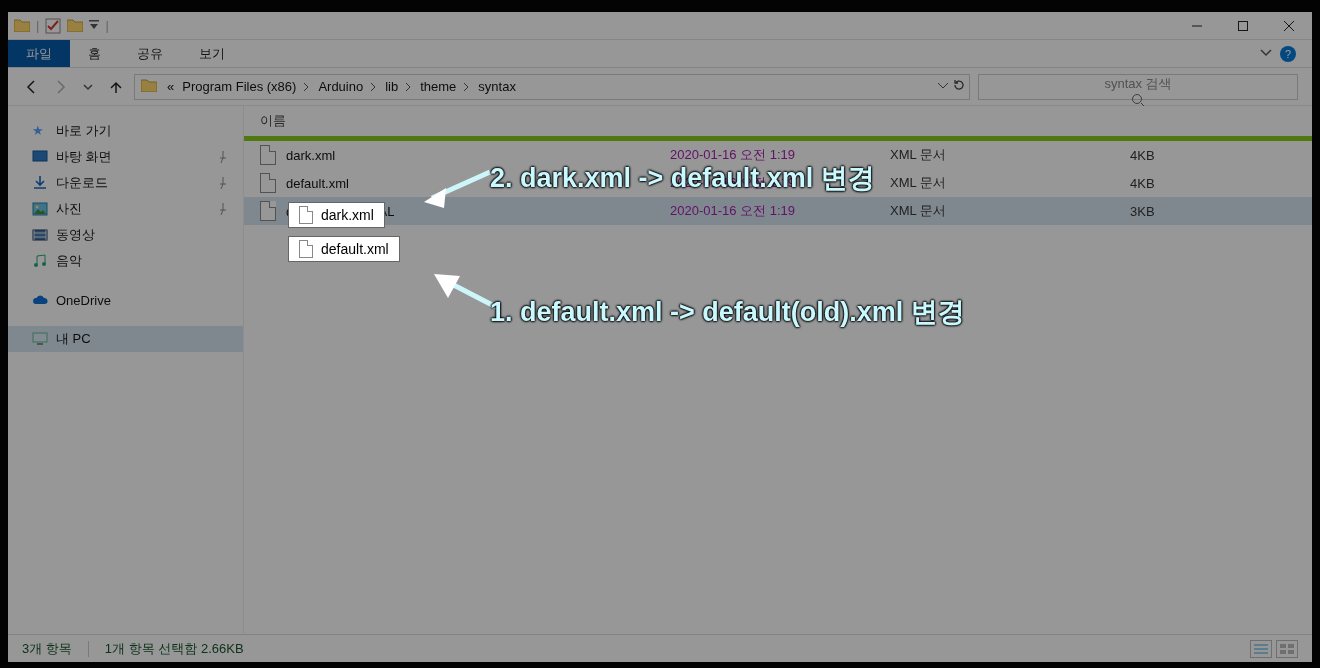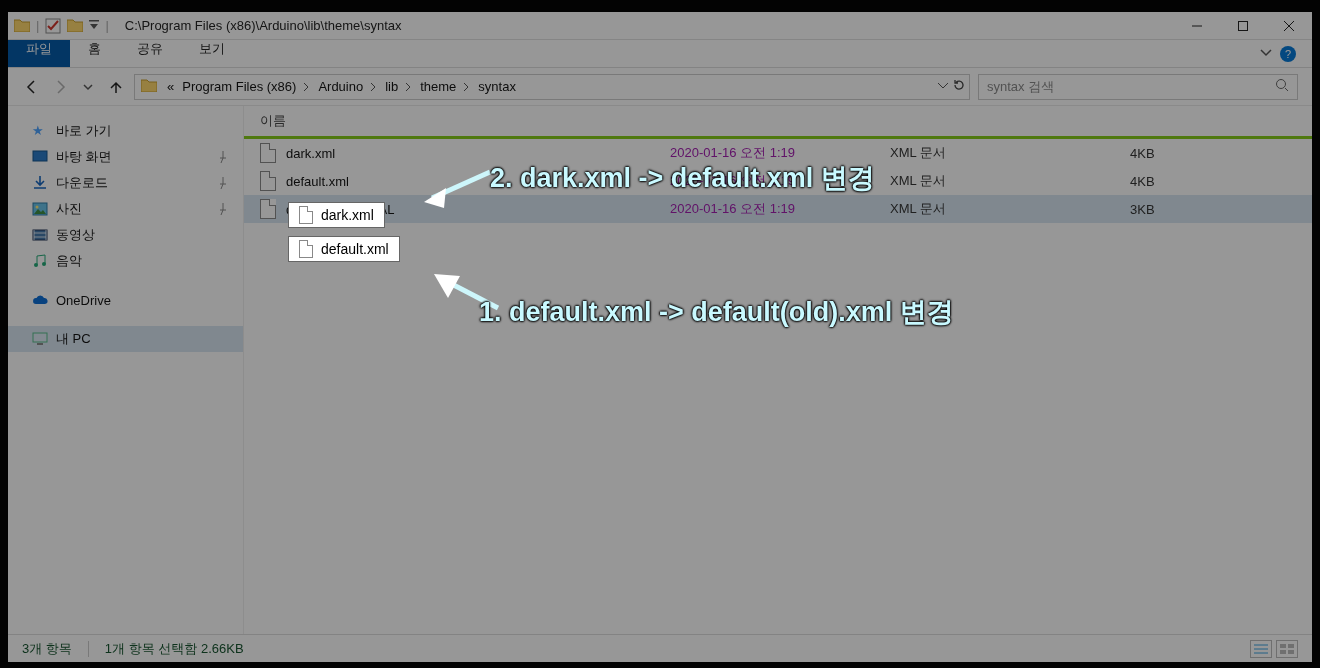--- a/index.html
+++ b/index.html
@@ -51,21 +51,21 @@
   
   .ribbon {
     height: 28px;
     background: #fff;
     border-bottom: 1px solid #ddd;
     display: flex;
     align-items: stretch;
   }
   .ribbon-tab {
     padding: 0 18px;
-    display: flex; 
+    display: flex; align-items: center;
     color: #222;
   }
   .ribbon-tab.active { background: #0058a8; color: #fff; }
   .ribbon-right { margin-left: auto; display: flex; align-items:center; gap: 8px; padding-right: 16px; }
   .chev-down { width: 12px; height: 12px; }
   .help-q { width:16px; height:16px; background:#0078d7; color:#fff; border-radius:50%; display:flex;align-items:center;justify-content:center; font-size:11px;}
 
   
   .navbar {
     height: 38px;
@@ -89,20 +89,21 @@
   .crumb .cv { width: 8px; height: 8px; }
   .addr-end { margin-left: auto; display:flex; align-items:center; gap:4px; padding-right:4px;}
   .addr-end svg { width:12px;height:12px;}
   .searchbox {
     width: 320px;
     height: 26px;
     border: 1px solid #ccc;
     display:flex; align-items:center; justify-content:space-between;
     padding: 0 8px;
     color: #888;
+    flex-direction: column;
   }
   .searchbox svg { width:14px;height:14px; }
 
   
   .body { flex:1; display:flex; overflow:hidden; }
   .sidebar {
     width: 236px;
     background: #fff;
     border-right: 1px solid #eee;
     padding: 12px 0;
@@ -122,21 +123,21 @@
     flex: 1;
     display: flex;
     flex-direction: column;
     position: relative;
     background:#fff;
   }
   .columns {
     display:flex;
     padding: 6px 0 6px 16px;
     color: #444;
-    border-bottom: 3px solid #84cc16;
+    border-bottom: 5px solid #84cc16;
     font-size: 13px;
   }
   .col-name { width: 410px; }
   .col-date { width: 220px; }
   .col-type { width: 240px; }
   .col-size { width: 90px; text-align:right; padding-right: 40px;}
 
   .rows { }
   .row {
     display:flex;
@@ -238,21 +239,20 @@
             <path d="M0 2h6l2 2h8v10H0z" fill="#ffd76b" stroke="#caa02c"></path>
           </svg>
       </span>
       <span>
         <svg class="tb-toggle" viewBox="0 0 10 10">
             <rect y="0" width="10" height="1.5" fill="#555"></rect>
             <path d="M1 4h8L5 9z" fill="#555"></path>
           </svg>
       </span>
       <span class="tb-sep">|</span>
-      <span class="tb-path">C:\Program Files (x86)\Arduino\lib\theme\syntax</span>
     </div>
     <div class="tb-ctrls">
       <div class="tb-btn">
         <svg viewBox="0 0 10 10">
             <path d="M0 5h10" stroke="#222"></path>
           </svg>
       </div>
       <div class="tb-btn">
         <svg viewBox="0 0 10 10">
             <rect x="0.5" y="0.5" width="9" height="9" fill="none" stroke="#222"></rect>
@@ -495,21 +495,21 @@
 <div class="popped" style="left:288px; top:202px;">
   <span class="file-ic"></span>
   <span>dark.xml</span>
 </div>
 <div class="popped" style="left:288px; top:236px;">
   <span class="file-ic"></span>
   <span>default.xml</span>
 </div>
 
 <div class="ann" style="left:490px; top:160px;">2. dark.xml -&gt; default.xml 변경</div>
-<div class="ann" style="left:479px; top:294px;">1. default.xml -&gt; default(old).xml 변경</div>
+<div class="ann" style="left:490px; top:294px;">1. default.xml -&gt; default(old).xml 변경</div>
 
 <svg class="ann-arrow" style="left:412px; top:158px;" width="80" height="60">
   <path d="M78 14 L20 40" stroke="#cdf6fb" stroke-width="5" fill="none"></path>
   <path d="M12 44 L34 30 L32 50 Z" fill="#fff"></path>
 </svg>
 <svg class="ann-arrow" style="left:420px; top:260px;" width="80" height="60">
   <path d="M78 48 L24 20" stroke="#cdf6fb" stroke-width="5" fill="none"></path>
   <path d="M14 14 L40 16 L28 38 Z" fill="#fff"></path>
 </svg>
 

